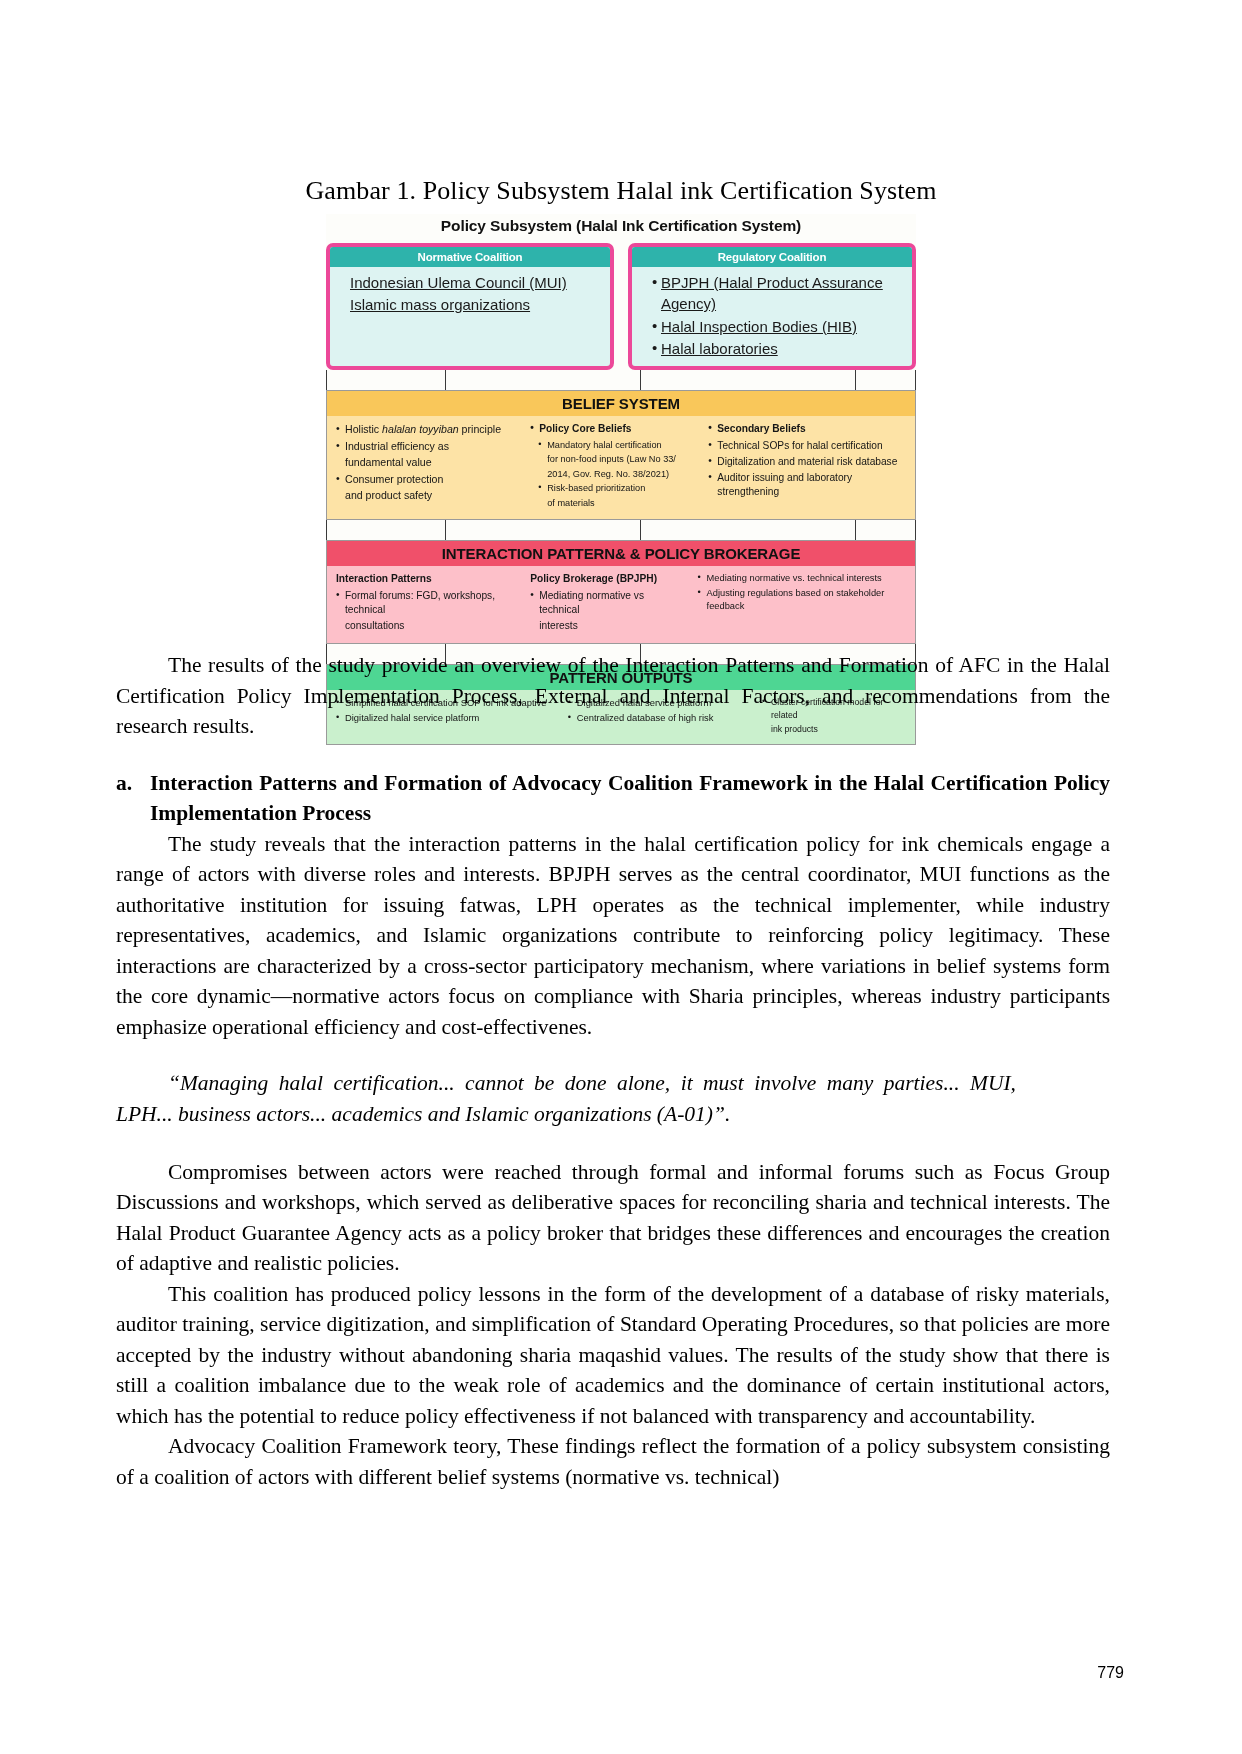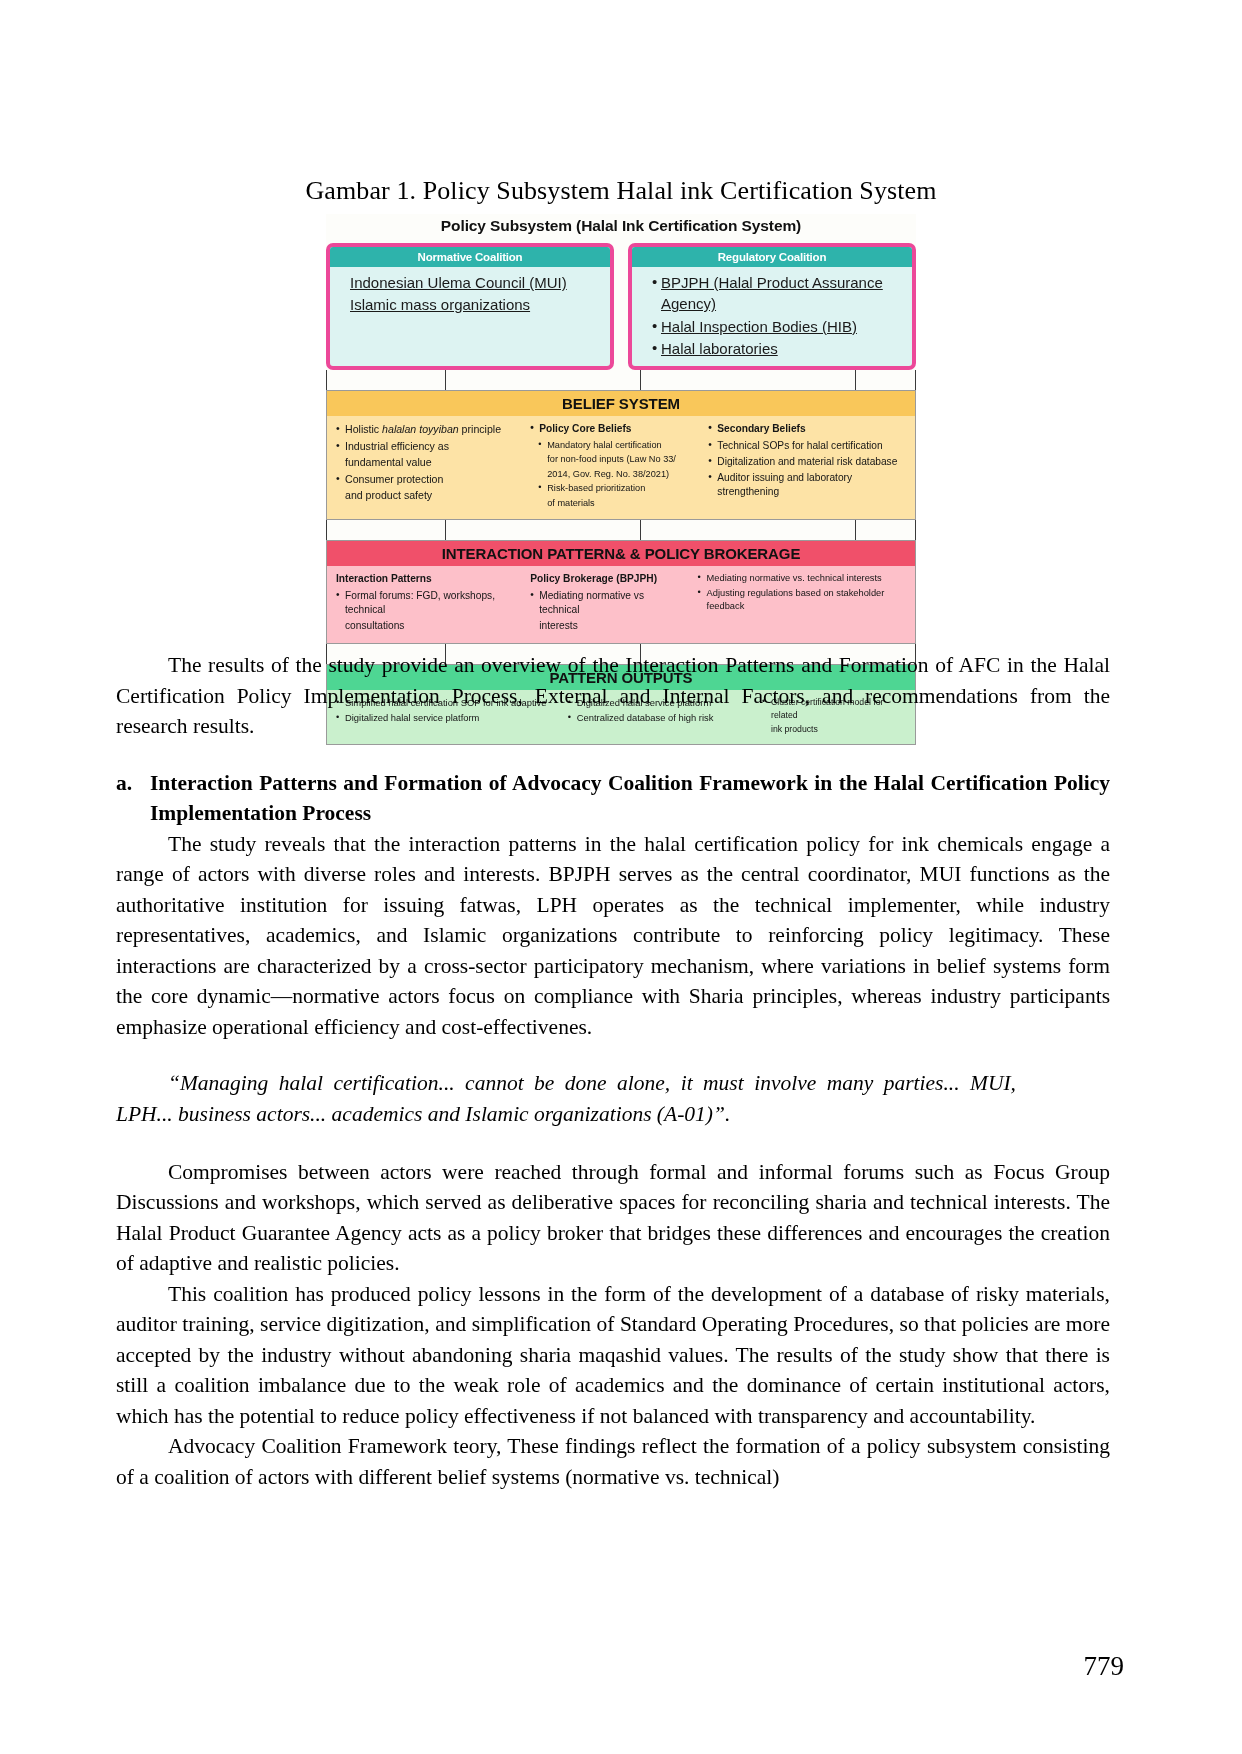--- a/index.html
+++ b/index.html
@@ -237,22 +237,22 @@
     font-size: 21.5px;
     line-height: 1.45;
     text-align: justify;
     text-indent: 0;
   }
 
   .page-number {
     position: absolute;
     right: 118px;
     bottom: 72px;
-    font-family: Liberation Serif, serif;
-    font-size: 27px;
+    font-family: Liberation Sans, sans-serif;
+    font-size: 16px;
     color: #000;
   }
 </style>
 </head>
 <body>
 
 <div class="page">
 
   <div class="figure-wrap">
     <div class="figure-caption">Gambar 1. Policy Subsystem Halal ink Certification System</div>

